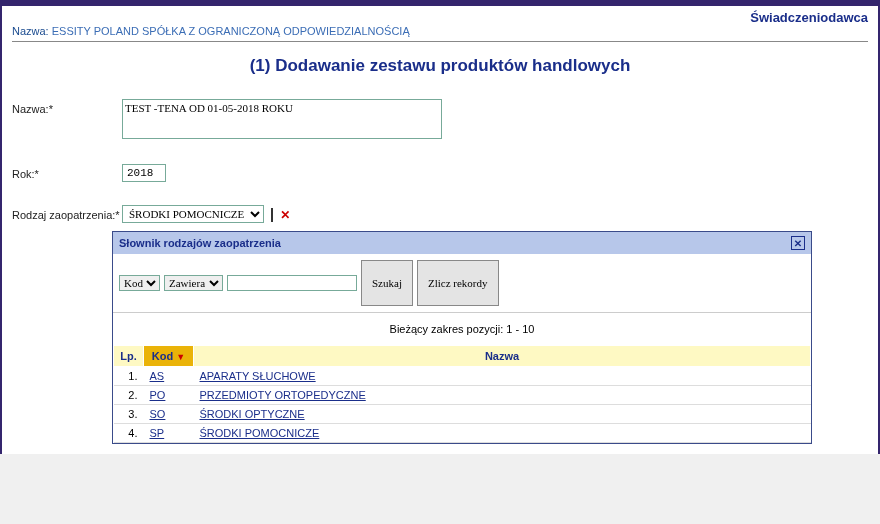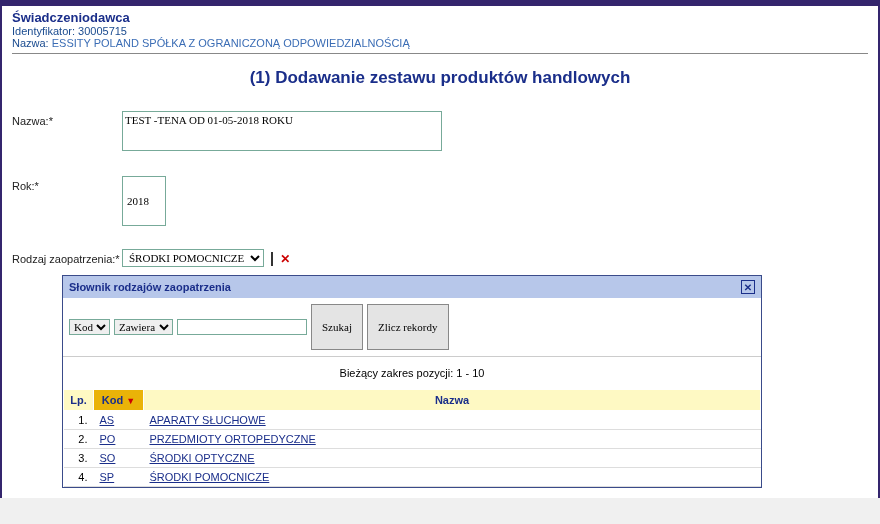--- a/index.html
+++ b/index.html
@@ -13,44 +13,44 @@
       font-size: 13px;
       font-weight: bold;
       display: flex;
       gap: 4px;
       border-left: 2px solid #34256d;
       border-right: 2px solid #34256d;
     }
     .menu-item { padding: 1px 6px; cursor: pointer; }
     .content { border-left: 2px solid #34256d; border-right: 2px solid #34256d; padding: 4px 10px 10px 10px; }
     .provider-header { border-bottom: 1px solid #888; padding-bottom: 4px; margin-bottom: 8px; }
-    .provider-title { color: #1a2e8a; font-weight: bold; font-size: 13px; }
+    .provider-title { color: #1a2e8a; font-weight: bold; font-size: 13px; text-align: right; }
     .provider-line { color: #1a4b8f; font-size: 11px; }
     .provider-link { color: #3b6db5; }
     .page-title { text-align: center; color: #1a2e8a; font-weight: bold; font-size: 17px; margin: 14px 0 18px 0; }
     .form-row { display: flex; margin-bottom: 8px; align-items: flex-start; margin-top: 23px; }
     .form-label { width: 110px; color: #222; padding-top: 4px; }
     .form-value textarea {
       width: 320px; height: 40px; border: 1px solid #7a9; resize: none;
       font-family: Verdana; font-size: 11px; padding: 2px;
       background: #fff;
     }
     .form-value input[type=text] {
-      border: 1px solid #7a9; padding: 18px 4px; font-family: Liberation Serif, serif; font-size: 11px;
+      border: 1px solid #7a9; padding: 2px 4px; font-family: Liberation Mono, monospace; font-size: 11px;
     }
     .year-input { width: 44px; }
     .select-box {
       border: 1px solid #7a9; padding: 1px 2px; font-family: Verdana; font-size: 11px; background: #fff;
     }
     .icon-btn { display: inline-block; vertical-align: middle; margin-left: 4px; cursor: pointer; }
     .icon-list { width: 14px; height: 12px; border: 1px solid #333; background: #fff; position: relative; }
     .icon-list::before { content: ""; position: absolute; top: 2px; left: 2px; right: 2px; height: 1px; background: #333; box-shadow: 0 3px 0 #333, 0 6px 0 #333; }
     .icon-x { color: #c00; font-weight: bold; font-size: 12px; }
     .dict-panel {
-      border: 1px solid #3a4b8a; margin: 4px 0 0 50px; width: 700px;
+      border: 1px solid #3a4b8a; margin: 4px 0 0 100px; width: 700px;
     }
     .dict-header {
       background: #b7c7ea; color: #1a2e8a; font-weight: bold; font-size: 11px;
       padding: 4px 6px; display: flex; justify-content: space-between; align-items: center;
     }
     .dict-close {
       width: 14px; height: 14px; border: 1px solid #1a2e8a; display: flex;
       align-items: center; justify-content: center; font-size: 10px; cursor: pointer;
       background: #b7c7ea; color: #1a2e8a; font-weight: bold;
     }
@@ -76,24 +76,20 @@
     .ref-note { font-size: 9px; font-style: italic; color: #555; padding: 14px 6px 6px 6px; }
   </style>
 </head>
 <body>
 
 <div class="container">
   <div class="topbar"></div>
   <div class="content">
     <div class="provider-header">
       <div class="provider-title">Świadczeniodawca</div>
-      <div class="provider-line">
-        <span>Identyfikator:</span>
-        <span>30005715</span>
-      </div>
       <div class="provider-line">
         <span>Nazwa:</span>
         <span class="provider-link">ESSITY POLAND SPÓŁKA Z OGRANICZONĄ ODPOWIEDZIALNOŚCIĄ</span>
       </div>
     </div>
 
     <div class="page-title">(1) Dodawanie zestawu produktów handlowych</div>
 
     <div class="form-row">
       <div class="form-label">Nazwa:*</div>

